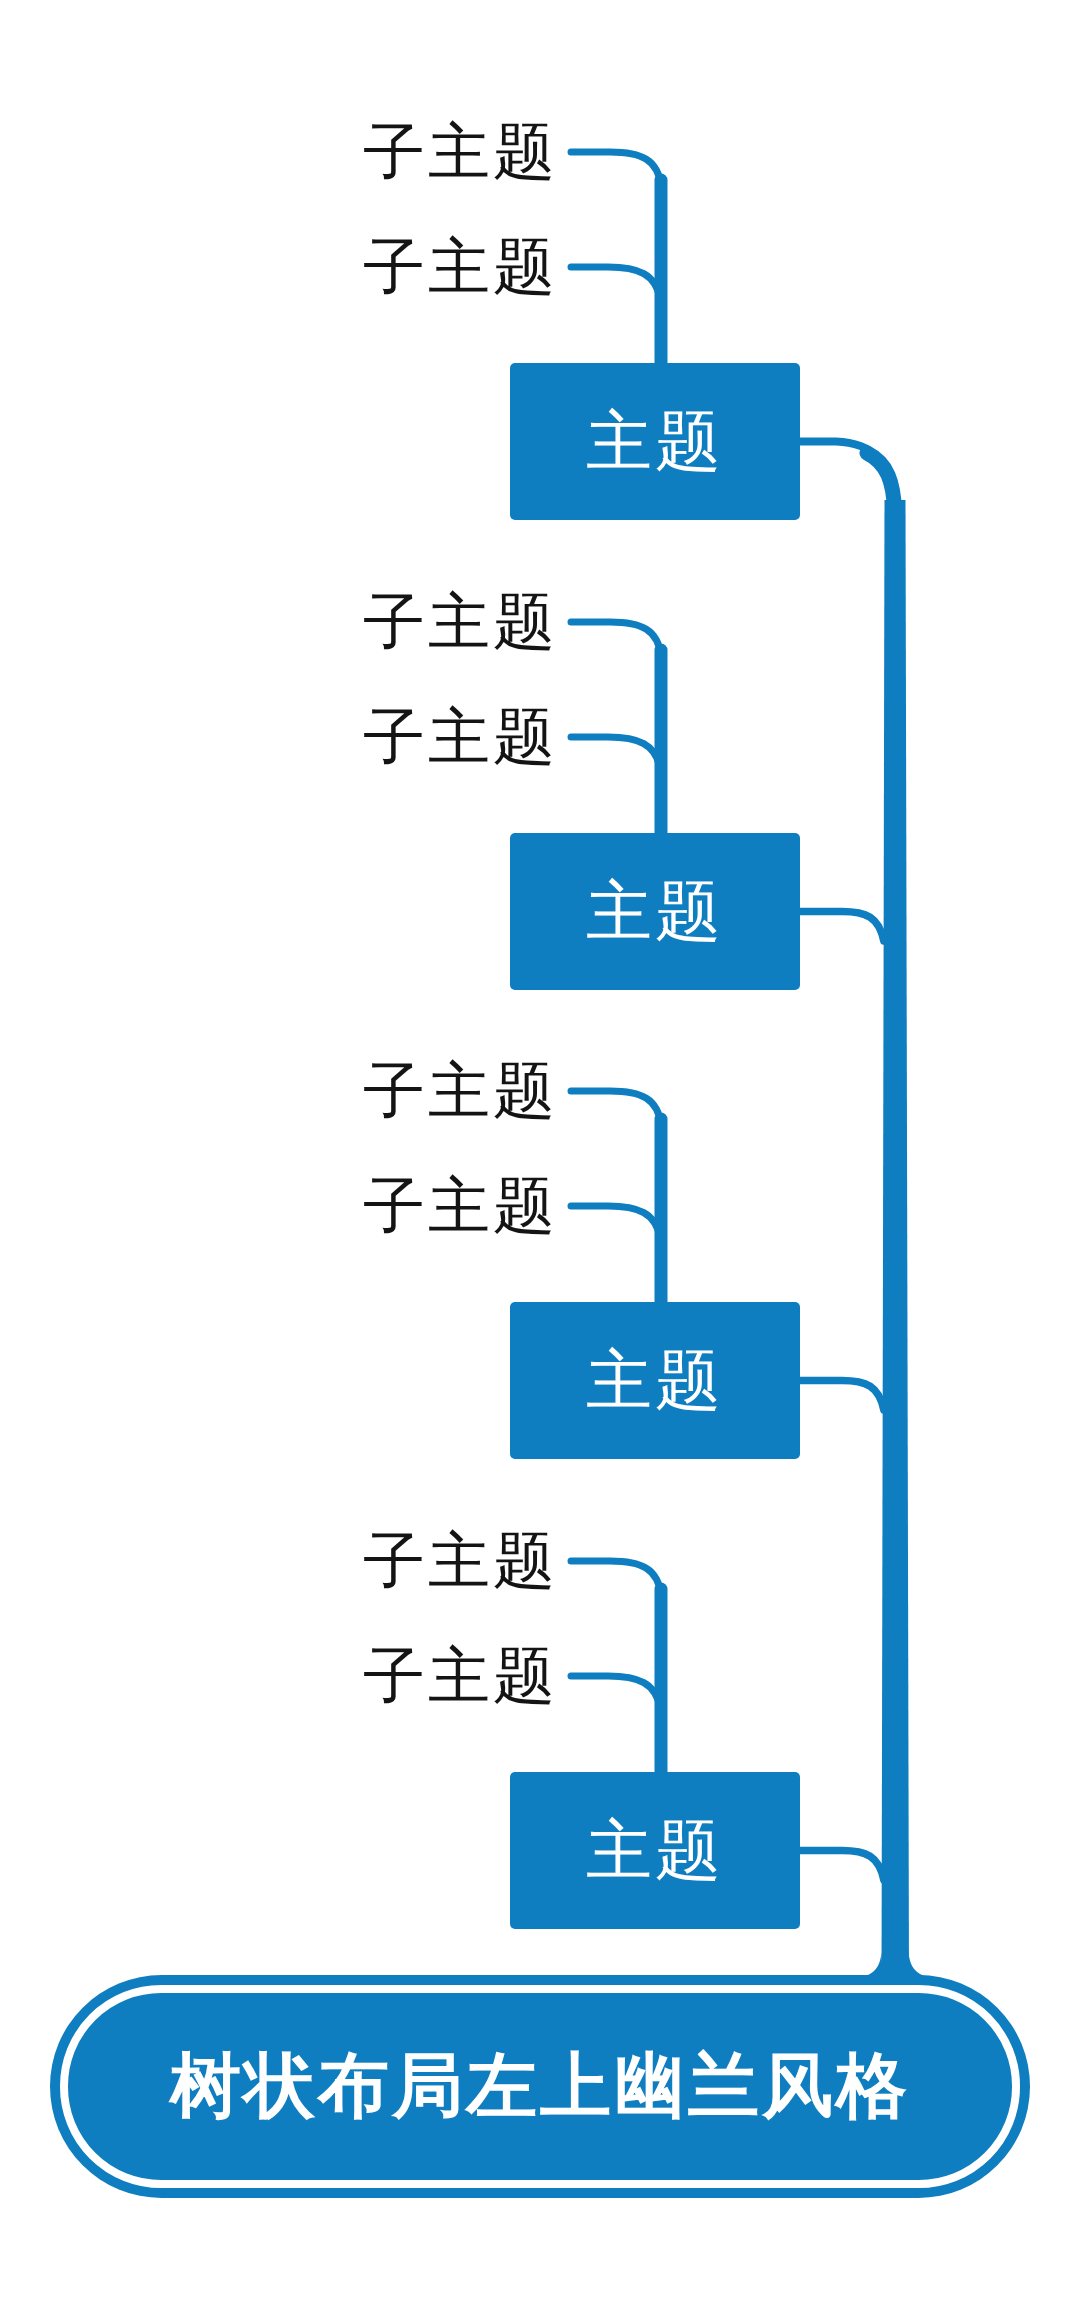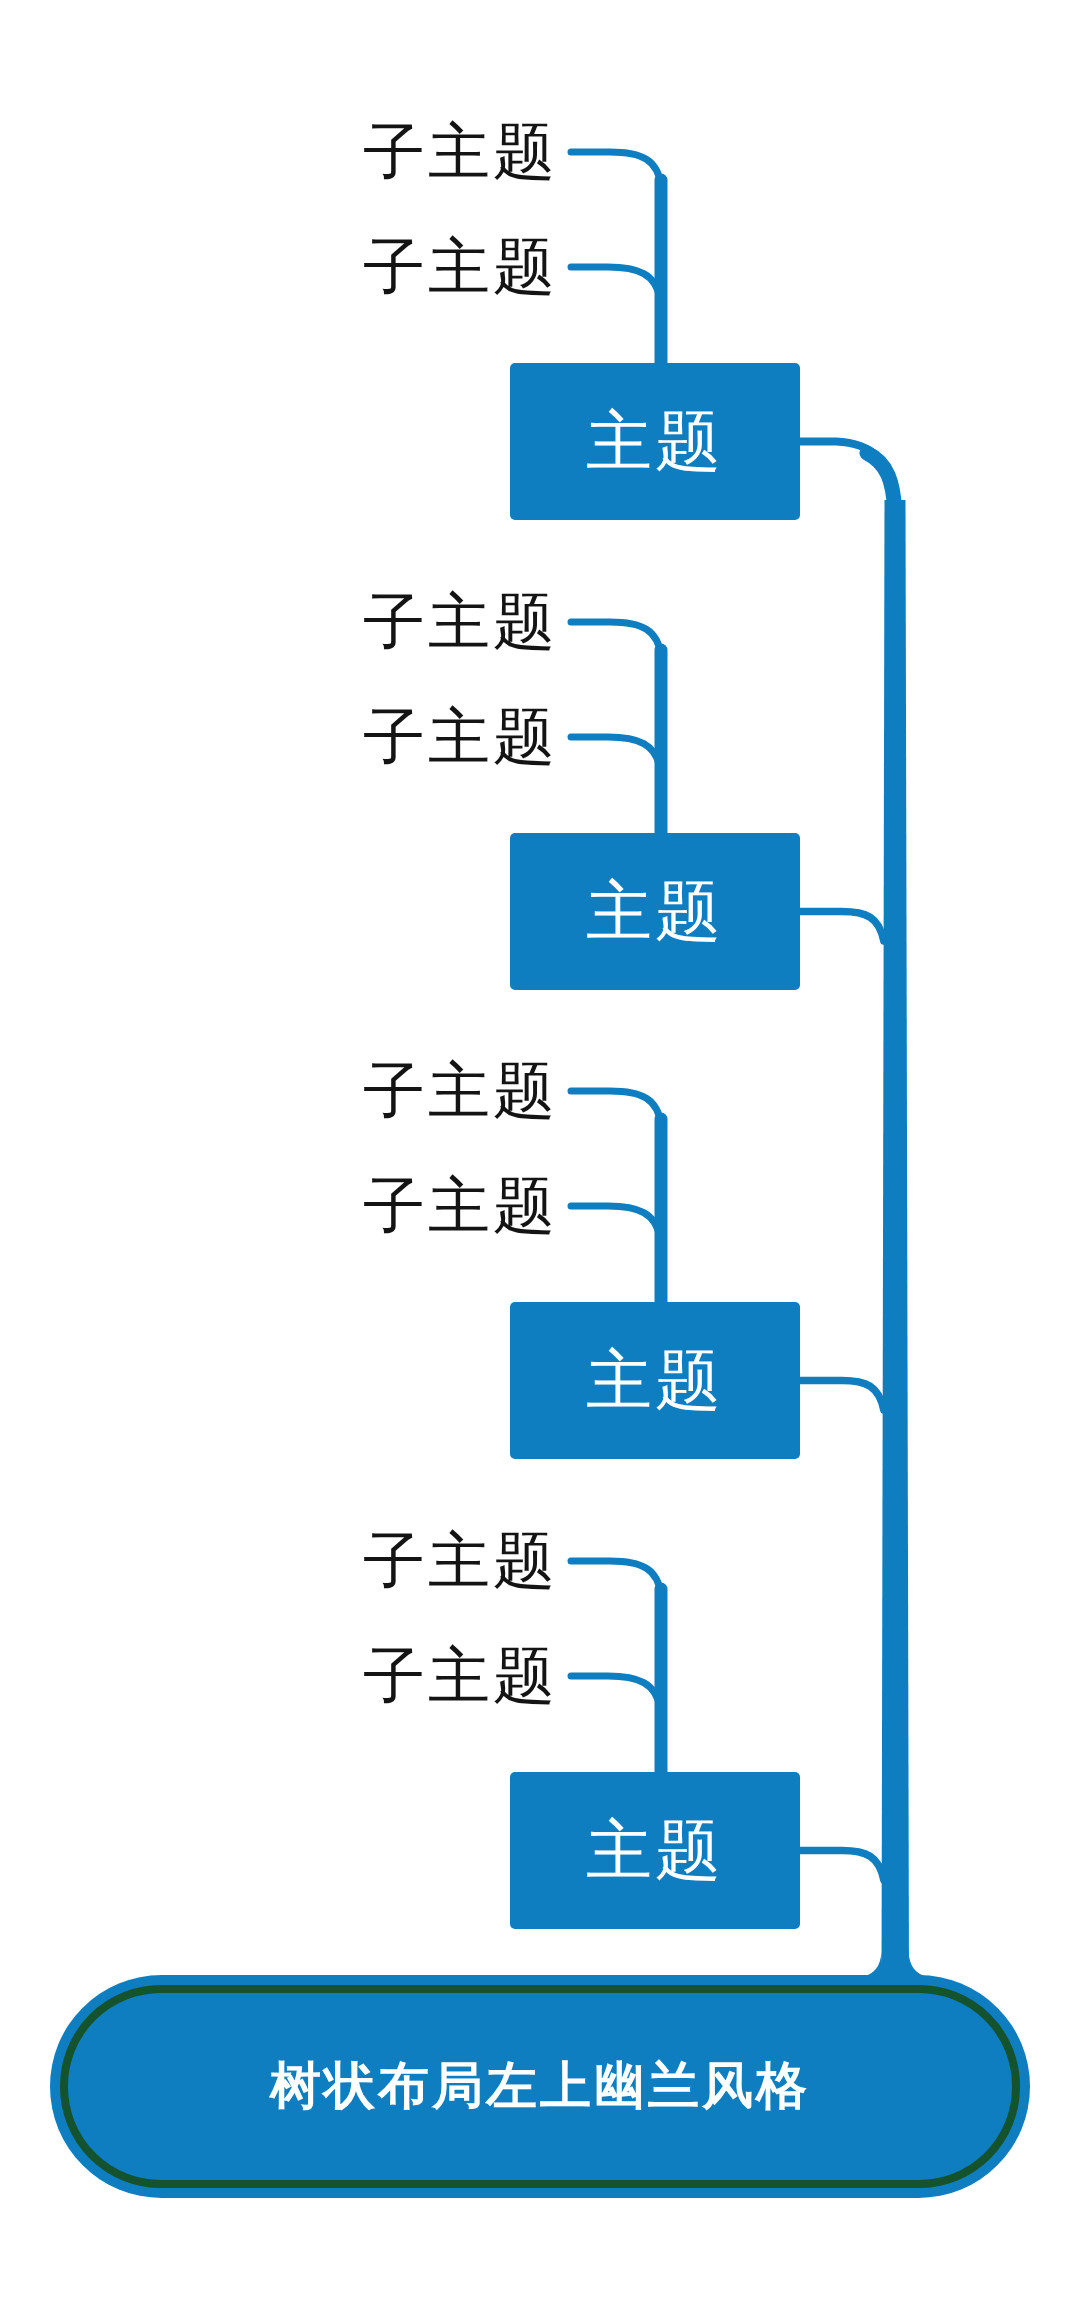--- a/index.html
+++ b/index.html
@@ -34,23 +34,23 @@
     display:flex;align-items:center;justify-content:center;
     color:#fff;font-size:66px;font-weight:normal;letter-spacing:3px;white-space:nowrap;
   }
   .root-node{
     position:absolute;left:50px;top:1975px;width:980px;height:223px;
     background:var(--blue);border-radius:112px;
   }
   .root-inner{
     position:absolute;inset:10px;
     background:var(--blue);
-    border:8px solid #14532d;border-radius:101px;
+    border:8px solid #ffffff;border-radius:101px;
     display:flex;align-items:center;justify-content:center;
-    color:#fff;font-size:51px;font-weight:bold;letter-spacing:3px;white-space:nowrap;text-align:right;
+    color:#fff;font-size:71px;font-weight:bold;letter-spacing:3px;white-space:nowrap;text-align:right;
   }
 </style>
 </head>
 <body>
 
 <div class="canvas">
 
   <svg class="connectors" viewBox="0 0 1075 2300">
 
     <path class="filled" d="M 884.5 500 L 905.5 500 L 909 1986 L 881.5 1986 Z"></path>

